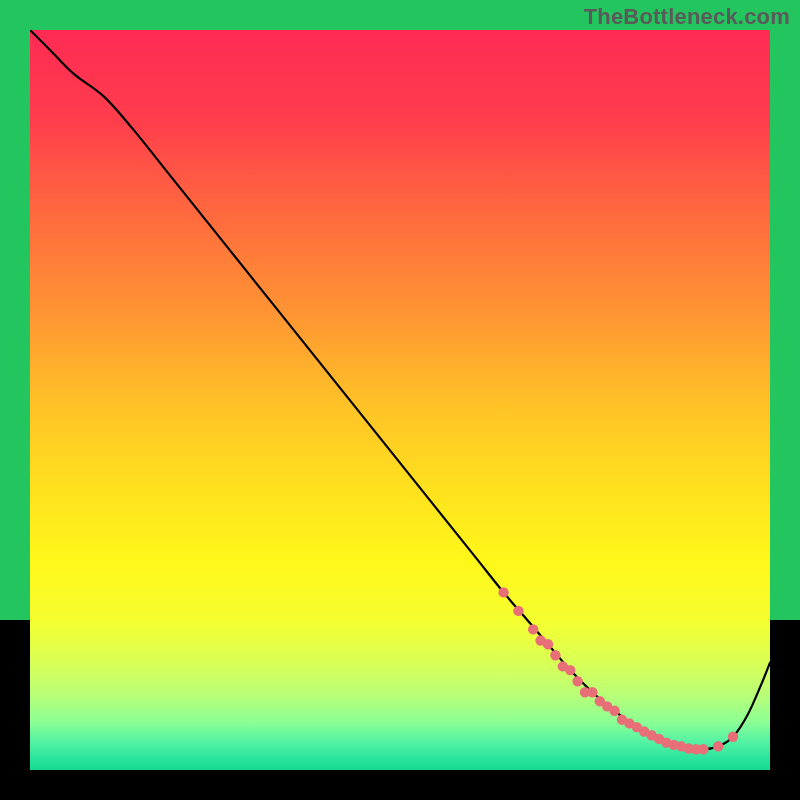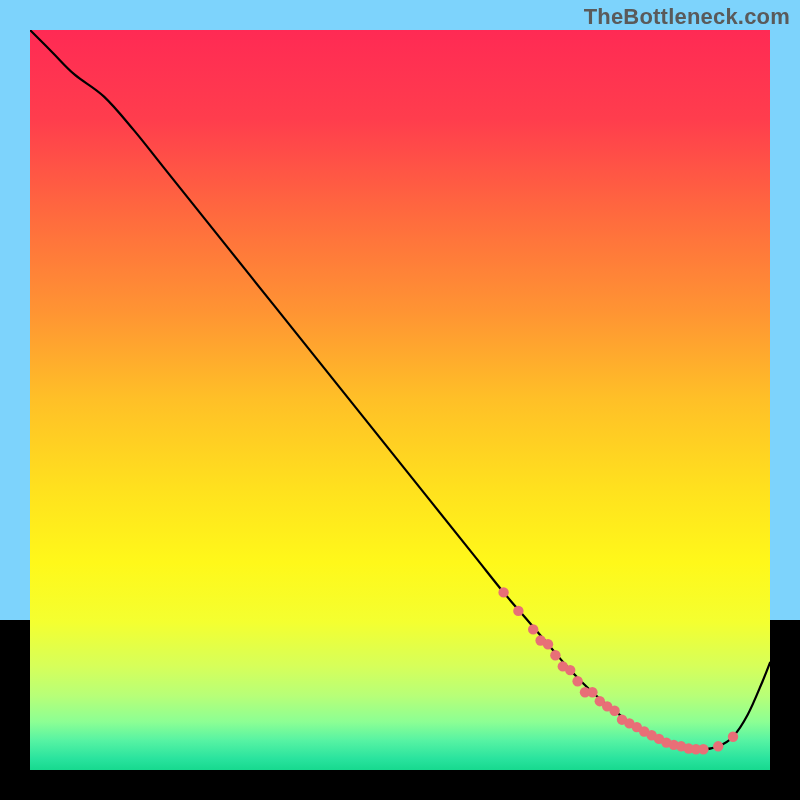--- a/index.html
+++ b/index.html
@@ -1,21 +1,21 @@
 <!DOCTYPE html>
 <html><head>
 <meta charset="utf-8">
 <style>
   * { margin: 0; padding: 0; box-sizing: border-box; }
   html, body { width: 800px; height: 800px; background: #000; overflow: hidden; }
   .frame {
     position: relative;
     width: 800px;
     height: 620px;
-    background: #7dd3fc;
+    background: #22c55e;
   }
   .watermark {
     position: absolute;
     top: 4px;
     right: 10px;
     font-family: Arial, Helvetica, sans-serif;
     font-size: 22px;
     font-weight: bold;
     color: #5a5a5a;
     letter-spacing: 0.2px;

